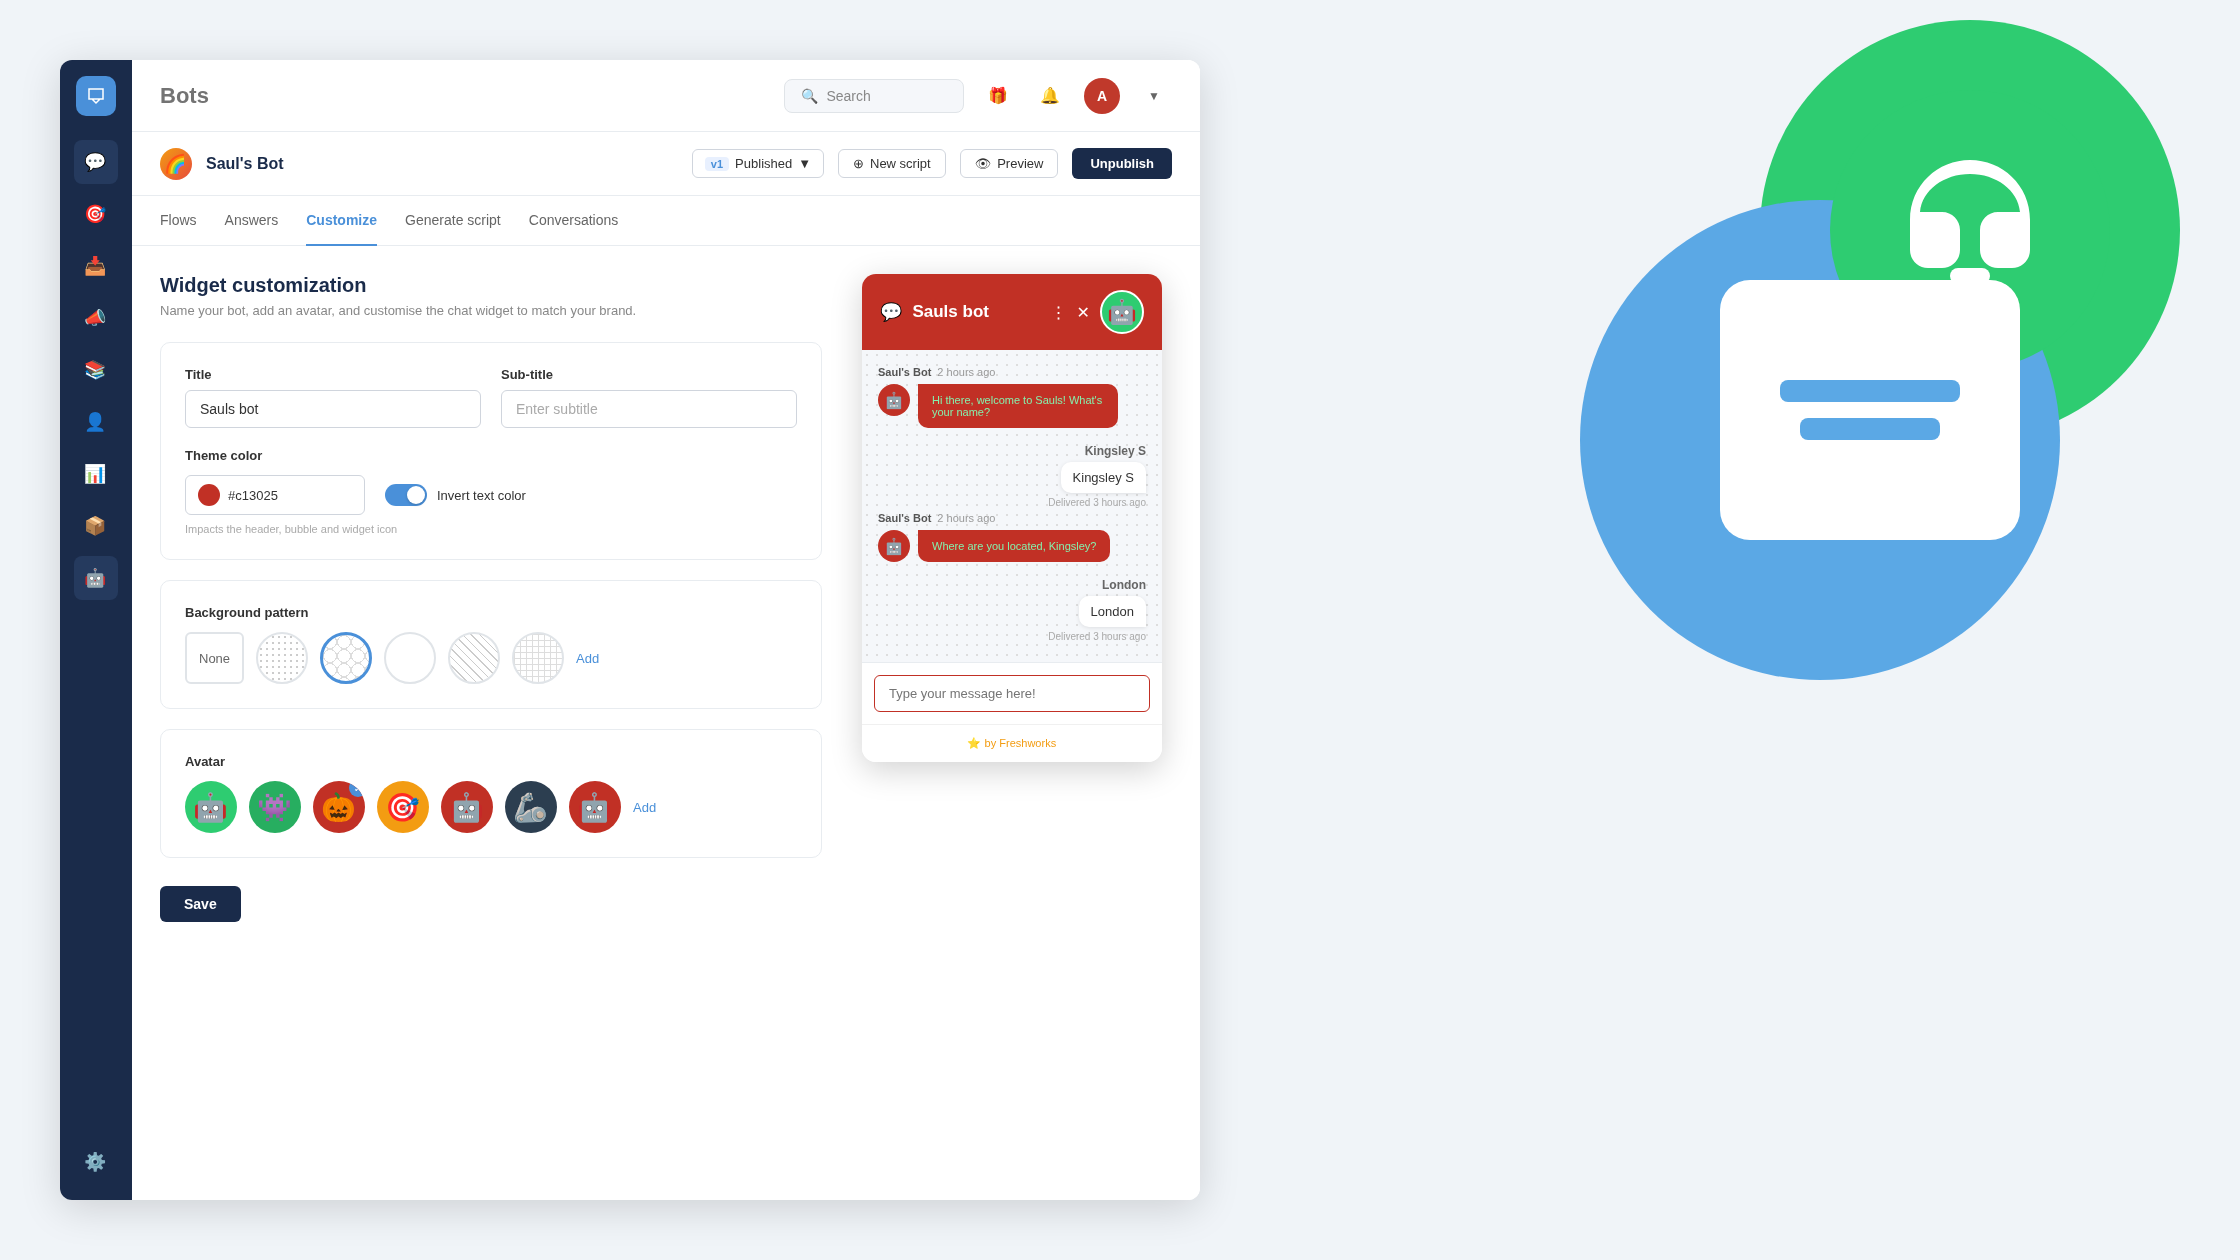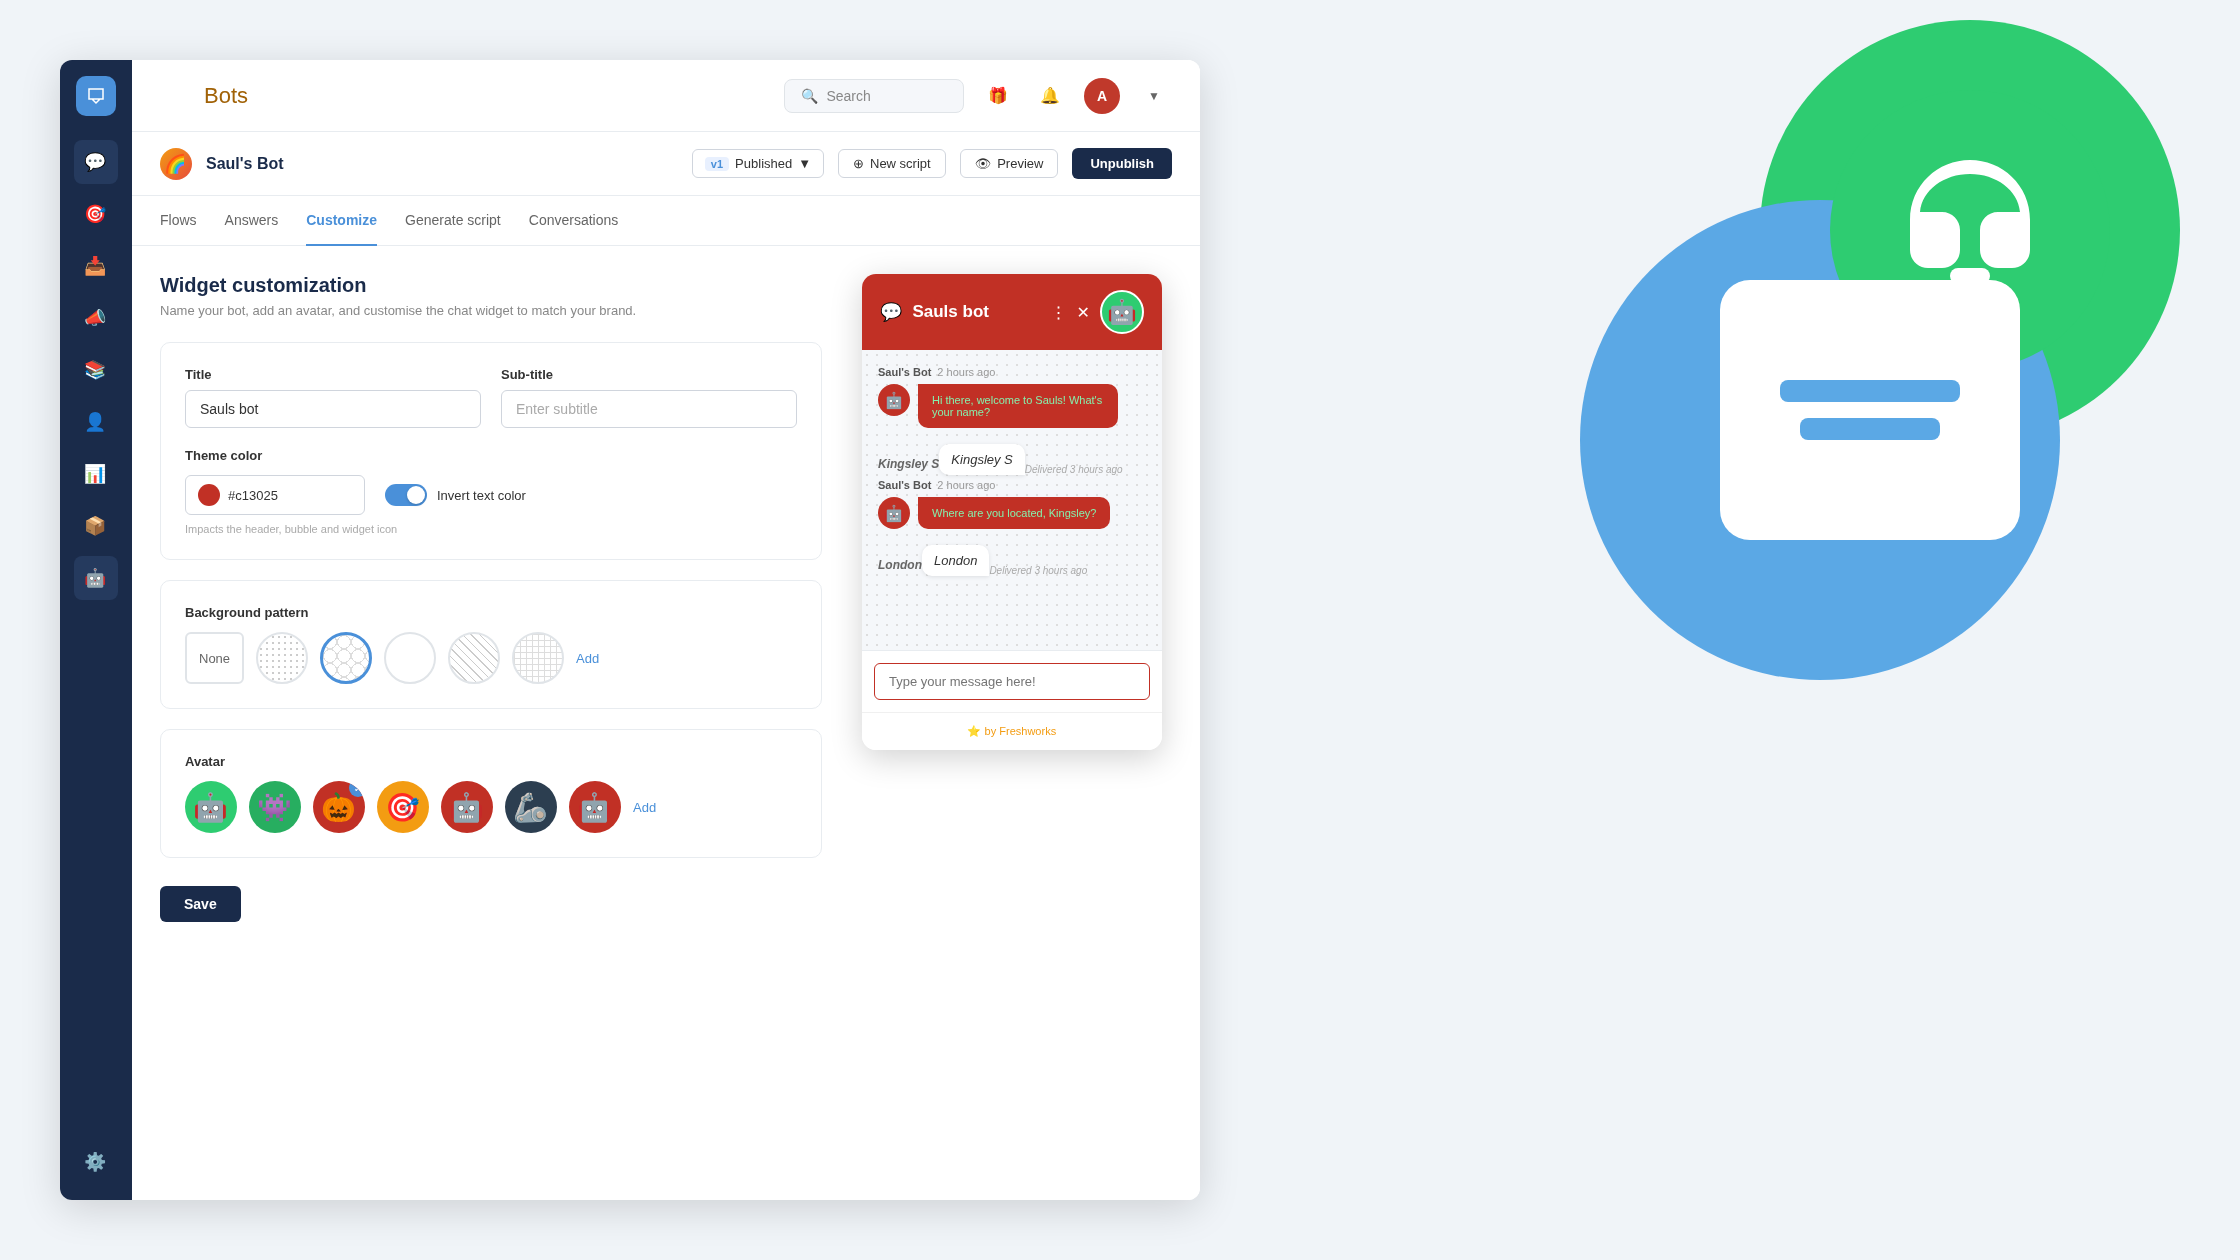--- a/index.html
+++ b/index.html
@@ -127,24 +127,23 @@
     .top-header {
       height: 72px;
       border-bottom: 1px solid #e8ecf0;
       display: flex;
       align-items: center;
       padding: 0 28px;
       gap: 16px;
     }
     .top-header-title {
       font-size: 22px;
-      font-weight: 400;
-      color: #a16207;
+      font-weight: 700;
+      color: #737373;
       flex: 1;
-      margin-left: 44px;
     }
     .search-box {
       display: flex;
       align-items: center;
       gap: 8px;
       background: #f5f7fa;
       border: 1px solid #e0e4e8;
       border-radius: 8px;
       padding: 8px 16px;
       width: 180px;
@@ -598,24 +597,23 @@
     .chat-bubble-bot {
       background: #c13025;
       color: #86efac;
       border-radius: 0 10px 10px 10px;
       padding: 10px 14px;
       font-size: 11px;
       max-width: 200px;
     }
     .chat-bubble-user-group {
       display: flex;
-      flex-direction: row;
+      flex-direction: column;
       align-items: flex-end;
       margin-bottom: 4px;
-      font-style: italic;
     }
     .chat-bubble-user {
       background: white;
       color: #333;
       border-radius: 10px 10px 0 10px;
       padding: 8px 12px;
       font-size: 13px;
       box-shadow: 0 1px 4px rgba(0,0,0,0.1);
     }
     .chat-user-name {

